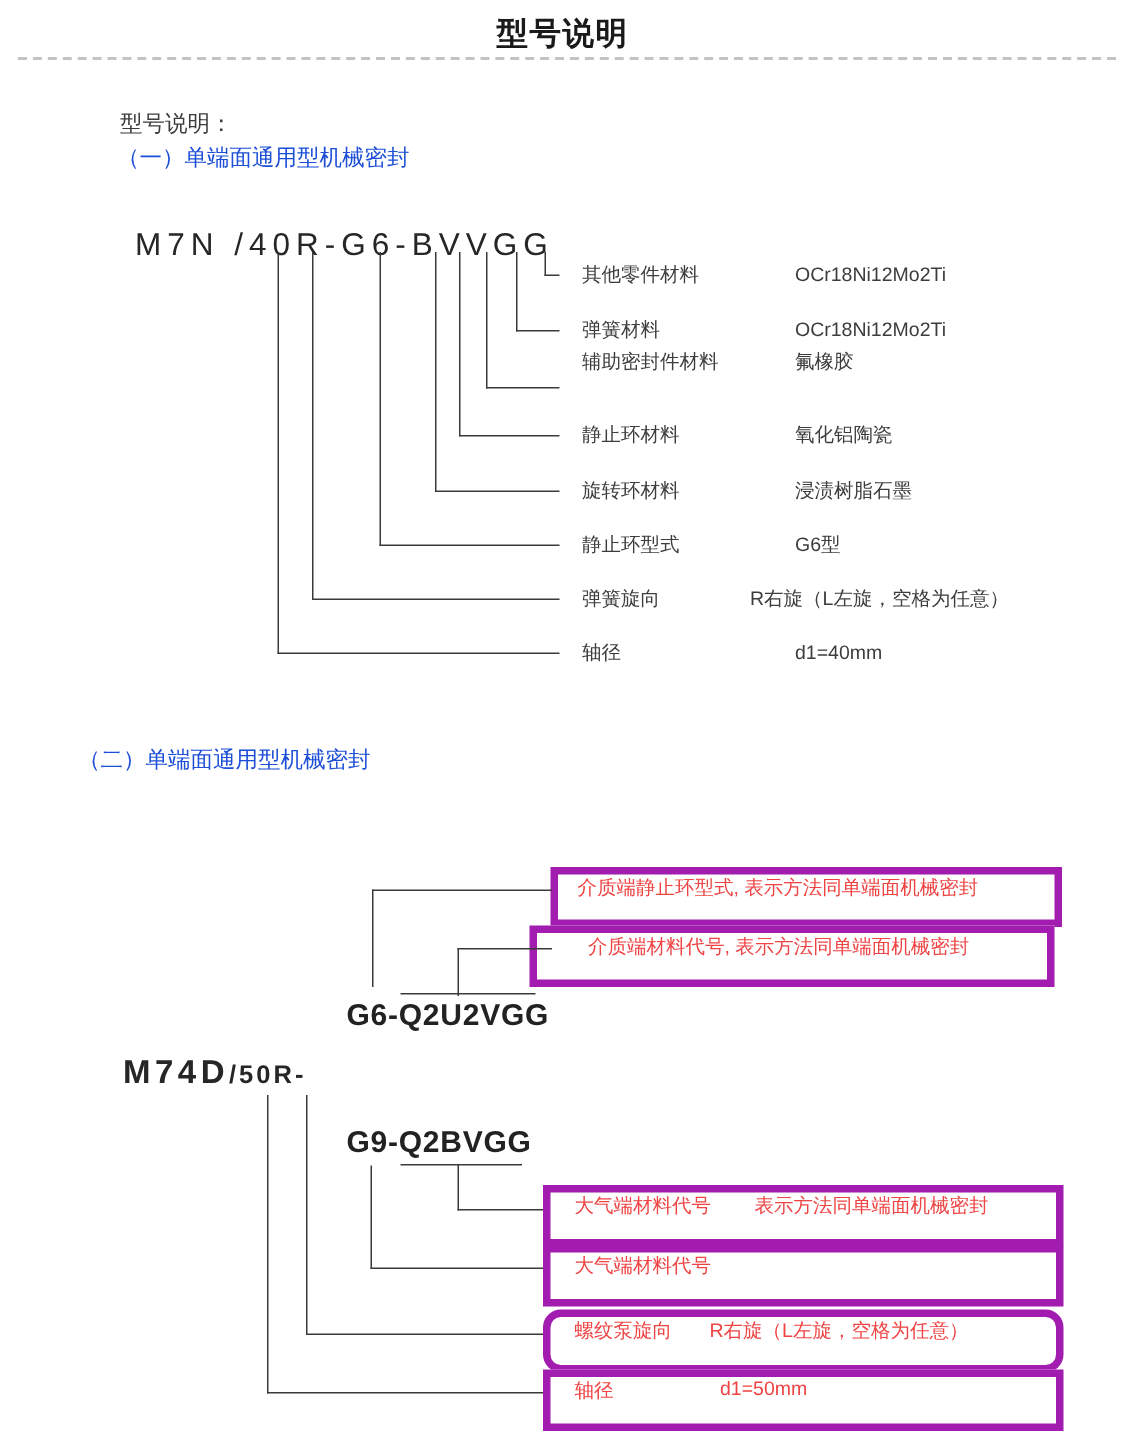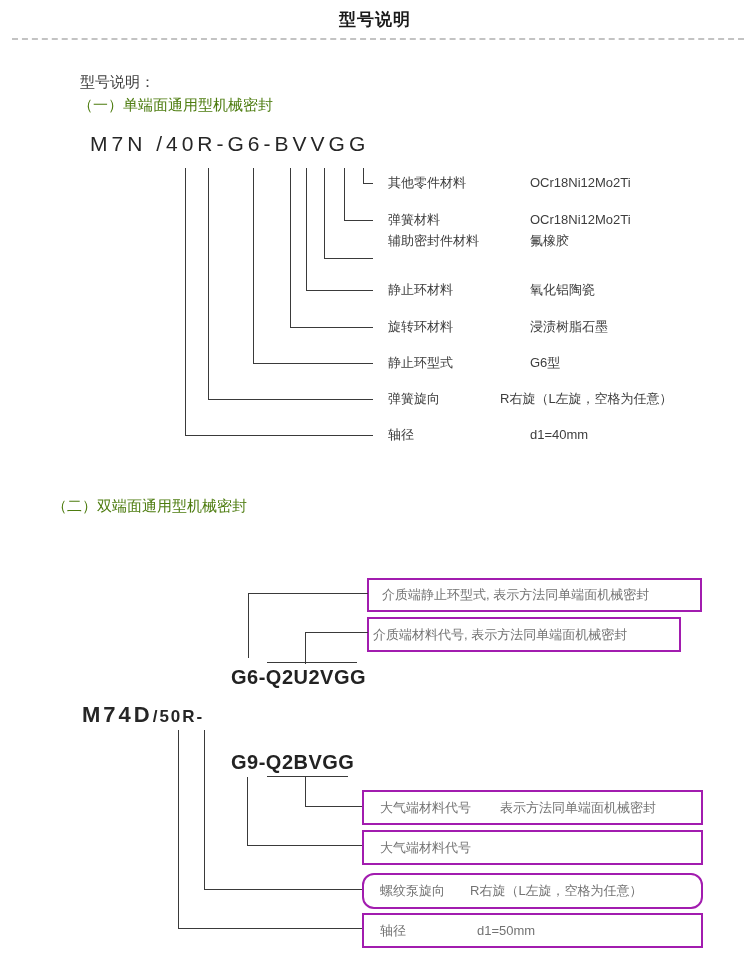--- a/index.html
+++ b/index.html
@@ -2,50 +2,50 @@
 <html><head>
 <meta charset="utf-8">
 <style>
   html,body{margin:0;padding:0;}
   body{
     width:750px;height:959px;position:relative;background:#ffffff;
     font-family:"Liberation Sans","DejaVu Sans",sans-serif;color:#333;
     overflow:hidden;
   }
   .abs{position:absolute;}
-  .page-title{left:0;top:8px;width:750px;text-align:center;font-size:17px;font-weight:bold;color:#1a1a1a;letter-spacing:1px;}
+  .page-title{left:0;top:8px;width:750px;text-align:center;font-size:21px;font-weight:bold;color:#1a1a1a;letter-spacing:1px;}
   .divider{left:12px;top:38px;width:732px;height:0;border-top:2px dashed #c3c3c3;}
   .subtitle{left:80px;top:73px;font-size:15px;color:#3c3c3c;}
-  .sec-heading{font-size:15px;color:#4d7c0f;}
+  .sec-heading{font-size:15px;color:#1d4ed8;}
   .model-code{font-size:21px;color:#262626;letter-spacing:4px;white-space:nowrap;}
   .model2-main{font-size:22px;font-weight:600;color:#262626;letter-spacing:3px;}
   .model2-suffix{font-size:17px;font-weight:600;color:#262626;letter-spacing:2px;}
   .code{font-size:20px;font-weight:600;color:#222;letter-spacing:0.5px;white-space:nowrap;}
   .lshape{border-left:1px solid #3a3a3a;border-bottom:1px solid #3a3a3a;}
   .topshape{border-left:1px solid #3a3a3a;border-top:1px solid #3a3a3a;}
   .hline{border-top:1px solid #3a3a3a;height:0;}
   .callout-row{left:0;width:596px;height:18px;line-height:18px;font-size:13px;color:#3d3d3d;}
   .callout-row .lbl{position:absolute;left:388px;white-space:nowrap;}
   .callout-row .val{position:absolute;left:530px;white-space:nowrap;}
   .callout-row .val.near{left:500px;}
   .ibox{
-    border:2px solid #a21caf;background:#fff;font-size:13px;color:#737373;
-    display:flex;align-items:center;white-space:nowrap;position:absolute;
+    border:5px solid #a21caf;background:#fff;font-size:13px;color:#ef4444;
+    display:flex;align-items:flex-start;white-space:nowrap;position:absolute;
   }
   .ibox .bval{position:absolute;white-space:nowrap;}
 </style>
 </head>
 <body>
 
 <div class="abs page-title">型号说明</div>
 <div class="abs divider"></div>
 <div class="abs subtitle">型号说明：</div>
 
 <div class="abs sec-heading" style="left:78px;top:96px;">（一）单端面通用型机械密封</div>
-<div class="abs model-code" style="left:90px;top:132px;">M7N /40R-G6-BVVGG</div>
+<div class="abs model-code" style="left:90px;top:152px;">M7N /40R-G6-BVVGG</div>
 
 <div class="abs lshape" style="left:363px;top:168px;width:9px;height:15px;"></div>
 <div class="abs lshape" style="left:344px;top:168px;width:28px;height:52px;"></div>
 <div class="abs lshape" style="left:324px;top:168px;width:48px;height:90px;"></div>
 <div class="abs lshape" style="left:306px;top:168px;width:66px;height:122px;"></div>
 <div class="abs lshape" style="left:290px;top:168px;width:82px;height:159px;"></div>
 <div class="abs lshape" style="left:253px;top:168px;width:119px;height:195px;"></div>
 <div class="abs lshape" style="left:208px;top:168px;width:164px;height:231px;"></div>
 <div class="abs lshape" style="left:185px;top:168px;width:187px;height:267px;"></div>
 
@@ -75,26 +75,26 @@
 </div>
 <div class="abs callout-row" style="top:390px;">
   <span class="lbl">弹簧旋向</span>
   <span class="val near">R右旋（L左旋，空格为任意）</span>
 </div>
 <div class="abs callout-row" style="top:426px;">
   <span class="lbl">轴径</span>
   <span class="val">d1=40mm</span>
 </div>
 
-<div class="abs sec-heading" style="left:52px;top:497px;">（二）双端面通用型机械密封</div>
+<div class="abs sec-heading" style="left:52px;top:497px;">（二）单端面通用型机械密封</div>
 
 <div class="ibox" style="left:367px;top:578px;width:318px;height:30px;padding-left:13px;">
   <span>介质端静止环型式, 表示方法同单端面机械密封</span>
 </div>
-<div class="ibox" style="left:367px;top:617px;width:306px;height:31px;padding-left:4px;">
+<div class="ibox" style="left:353px;top:617px;width:306px;height:31px;padding-left:34px;">
   <span>介质端材料代号, 表示方法同单端面机械密封</span>
 </div>
 
 <div class="abs topshape" style="left:248px;top:593px;width:119px;height:64px;"></div>
 <div class="abs topshape" style="left:305px;top:632px;width:62px;height:31px;"></div>
 <div class="abs hline" style="left:267px;top:662px;width:90px;"></div>
 <div class="abs code" style="left:231px;top:666px;">G6-Q2U2VGG</div>
 
 <div class="abs" style="left:82px;top:702px;white-space:nowrap;">
   <span class="model2-main">M74D</span><span class="model2-suffix">/50R-</span>

